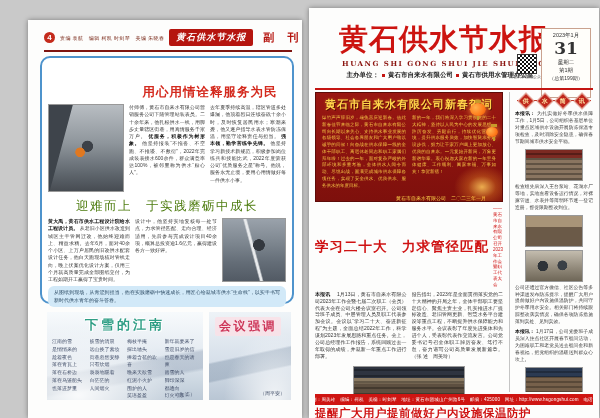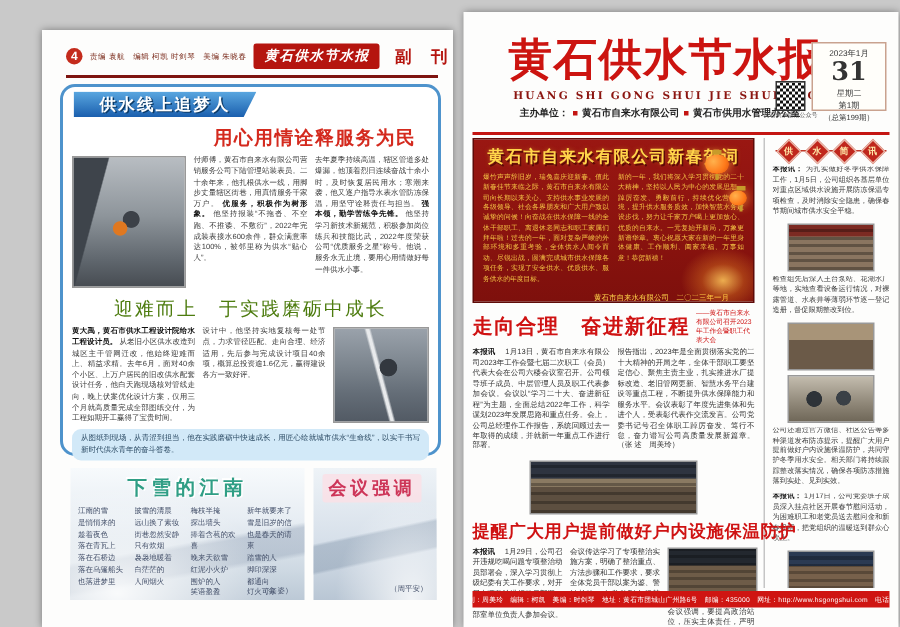--- a/index.html
+++ b/index.html
@@ -80,21 +80,21 @@
             font-family:"DejaVu Serif",serif;font-weight:bold;font-size:29px;color:#cc1410;
             letter-spacing:1px;white-space:nowrap;}
   .rp-pinyin{position:absolute;left:28px;top:51px;width:214px;text-align:center;
              font-family:"DejaVu Serif",serif;font-weight:bold;font-size:7px;color:#8b1510;letter-spacing:1.5px;}
   .rp-org{position:absolute;left:8px;top:63px;width:246px;display:flex;align-items:center;
           justify-content:center;gap:3px;font-size:6.5px;font-weight:bold;color:#222;white-space:nowrap;}
   .org-bullet{width:3px;height:3px;background:#c41512;flex:0 0 auto;}
   .qr{position:absolute;right:62px;top:46px;width:18px;height:18px;border:1px solid #333;
       background-image:repeating-conic-gradient(#111 0% 25%, #fff 0% 50%);background-size:4px 4px;}
   .qr-caption{position:absolute;right:50px;top:66px;width:44px;text-align:center;font-size:4px;color:#555;}
-  .datebox{position:absolute;right:8px;top:20px;width:50px;height:46px;border:1px solid #c9a28f;
+  .datebox{position:absolute;right:8px;top:20px;width:50px;height:70px;border:1px solid #c9a28f;
            background:#fffefa;text-align:center;box-sizing:border-box;padding-top:3px;color:#333;}
   .db-ym{font-size:5.5px;}
   .db-day{font-size:17px;font-weight:bold;font-family:"DejaVu Serif",serif;line-height:1.1;}
   .db-week,.db-issue{font-size:5.5px;margin-top:1px;}
   .db-total{font-size:5px;margin-top:1px;}
   .rp-rule{position:absolute;left:6px;right:6px;top:80px;height:2px;background:#c41512;}
 
   .rp-main{position:absolute;top:84px;left:6px;right:6px;bottom:26px;display:flex;gap:6px;}
   .rp-left{width:188px;flex:0 0 auto;position:relative;}
   .briefs{flex:1;border-left:1px solid #c5c5c5;padding-left:5px;overflow:hidden;}
@@ -166,21 +166,20 @@
   <div class="page page-left">
     <div class="lp-header">
       <div class="pg-circle">4</div>
       <div class="editors">责编 袁航　编辑 柯凯 时剑琴　美编 朱晓春</div>
       <div class="mast-box">黄石供水节水报</div>
       <div class="lp-spacer"></div>
       <div class="section-label">副 刊</div>
     </div>
 
     <div class="feature-box">
-      <div class="feature-banner">供水线上追梦人</div>
 
       <div class="a1">
         <div class="a1-title">用心用情诠释服务为民</div>
         <div class="a1-row">
           <div class="photo photo-street"></div>
           <div class="tcol">
             <span>付师傅，黄石市自来水有限公司营销服务公司下陆管理站装表员。二十余年来，他扎根供水一线，用脚步丈量辖区街巷，用真情服务千家万户。</span>
             <span class="runin">优服务，积极作为树形象。</span>
             <span>他坚持报装“不拖沓、不空跑、不推诿、不敷衍”，2022年完成装表接水600余件，群众满意率达100%，被邻里称为供水“贴心人”。</span>
           </div>
@@ -257,21 +256,21 @@
             <div class="bcol">新的一年，我们将深入学习贯彻党的二十大精神，坚持以人民为中心的发展思想，踔厉奋发、勇毅前行，持续优化营商环境，提升供水服务质效，加快智慧水务建设步伐，努力让千家万户喝上更加放心、优质的自来水。一元复始开新局，万象更新谱华章。衷心祝愿大家在新的一年里身体健康、工作顺利、阖家幸福、万事如意！恭贺新禧！</div>
           </div>
           <div class="banner-sign">黄石市自来水有限公司　二〇二三年一月</div>
           <div class="lantern l1"></div>
           <div class="lantern l2"></div>
           <div class="glow"></div>
         </div>
 
         <div class="rpa1">
           <div class="rpa1-head">
-            <div class="rpa1-headline">走向合理　奋进新征程</div>
+            <div class="rpa1-headline">学习二十大　力求管径匹配</div>
             <div class="rpa1-sub">——黄石市自来水有限公司召开2023年工作会暨职工代表大会</div>
           </div>
           <div class="rpa1-body">
             <div class="rcol">
               <span class="runin">本报讯</span>
               <span>　1月13日，黄石市自来水有限公司2023年工作会暨七届二次职工（会员）代表大会在公司六楼会议室召开。公司领导班子成员、中层管理人员及职工代表参加会议。会议以“学习二十大、奋进新征程”为主题，全面总结2022年工作，科学谋划2023年发展思路和重点任务。会上，公司总经理作工作报告，系统回顾过去一年取得的成绩，并就新一年重点工作进行部署。</span>
             </div>
             <div class="rcol">报告指出，2023年是全面贯彻落实党的二十大精神的开局之年，全体干部职工要坚定信心、聚焦主责主业，扎实推进水厂提标改造、老旧管网更新、智慧水务平台建设等重点工程，不断提升供水保障能力和服务水平。会议表彰了年度先进集体和先进个人，受表彰代表作交流发言。公司党委书记号召全体职工踔厉奋发、笃行不怠，奋力谱写公司高质量发展新篇章。（张 述　周美玲）</div>
           </div>
           <div class="photo-hall"></div>

